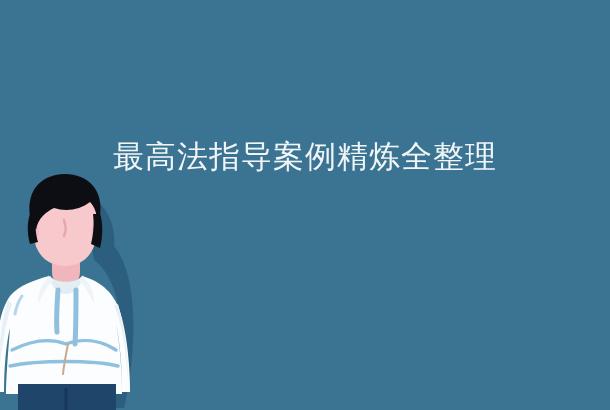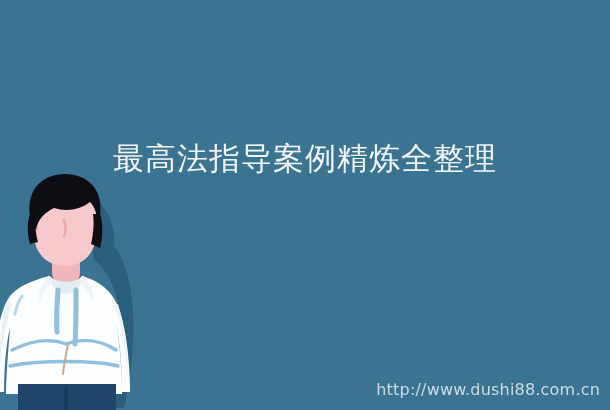--- a/index.html
+++ b/index.html
@@ -24,21 +24,21 @@
   #title {
     position: absolute;
     left: 0;
     right: 0;
     top: 139px;
     text-align: center;
     color: #f2f5f7;
     font-size: 31px;
     line-height: 40px;
     letter-spacing: 1px;
-    font-family: Liberation Sans, sans-serif;
+    font-family: Liberation Mono, monospace;
     white-space: nowrap;
   }
   #watermark {
     position: absolute;
     right: 10px;
     bottom: 10px;
     color: #dfe8ee;
     opacity: 0.88;
     font-size: 16px;
     line-height: 20px;
@@ -101,15 +101,14 @@
       <path d="M14 128 C8 146 4 176 4 206 C8 176 12 148 18 132 Z" fill="#e8f1f7"></path>
       <path d="M124 132 C130 152 134 182 134 208 C132 180 128 150 120 134 Z" fill="#e8f1f7"></path>
 
       <path d="M24 212 L122 212 L122 238 L24 238 Z" fill="#1f456b"></path>
       <path d="M72 216 L72 238" stroke="#16375a" stroke-width="3" fill="none"></path>
     </svg>
   </div>
 
   <div id="title">最高法指导案例精炼全整理</div>
 
-  <div id="watermark">http://www.dushi88.com.cn</div>
 
 </div>
 
 </body></html>

